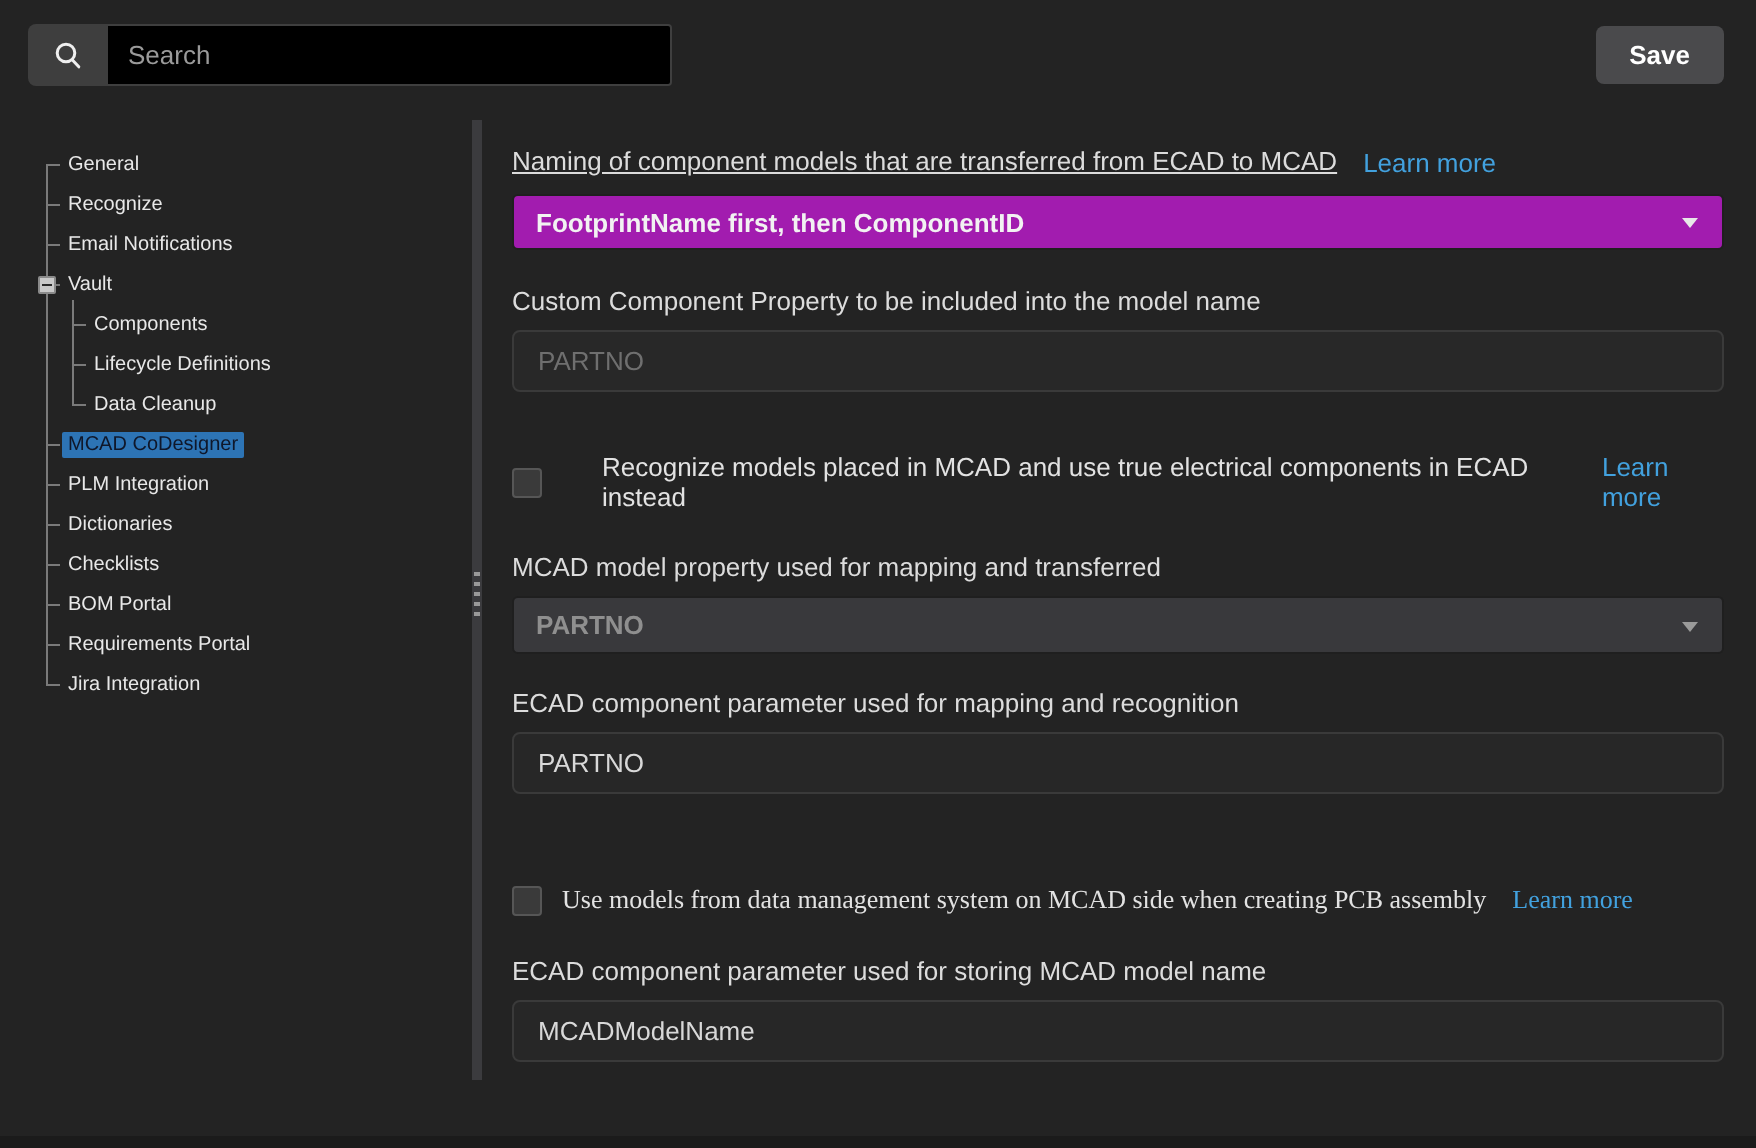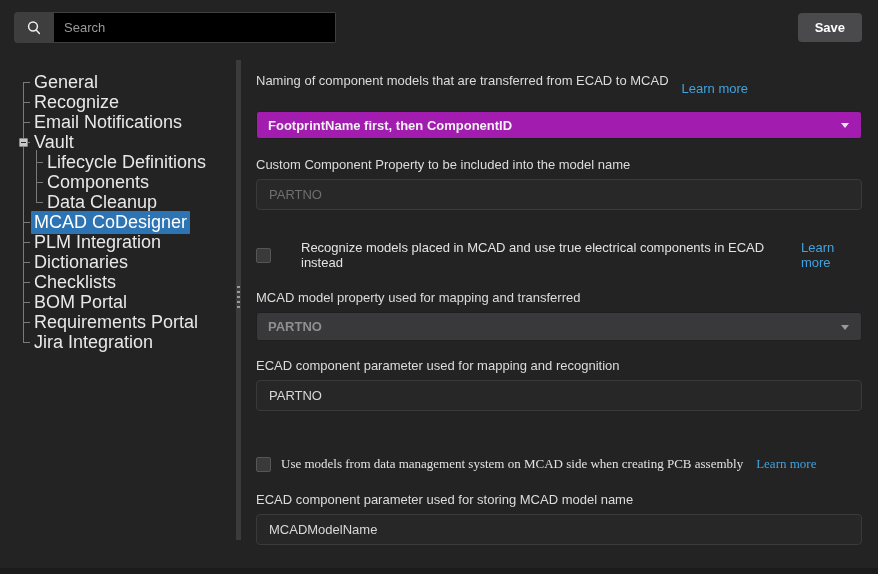--- a/index.html
+++ b/index.html
@@ -29,51 +29,51 @@
     background:#4a4a4c; color:#ffffff; font-weight:bold; font-size:13px;
     border:none; border-radius:4px; cursor:pointer; font-family:"Liberation Sans", sans-serif;
   }
 
   
   .sidebar { position:absolute; left:0; top:55px; width:236px; height:485px; }
   .tree { position:relative; margin-top:17px; }
   .vline { position:absolute; width:1px; background:#7a7a7a; }
   .vline-main { left:23px; top:10px; height:260px; }
   .vline-child { left:36px; top:78px; height:52px; }
-  .trow { position:relative; height:20px; display:flex; align-items:center; font-size:18px; color:#e8e8e8; cursor:pointer; white-space:nowrap;text-align:center; }
+  .trow { position:relative; height:20px; display:flex; align-items:center; font-size:10px; color:#e8e8e8; cursor:pointer; white-space:nowrap;text-align:center; }
   .trow.top { padding-left:31px; }
   .trow.child { padding-left:44px; }
   .trow.top::before {
     content:""; position:absolute; left:23px; top:50%; width:7px; height:1px; background:#7a7a7a;
   }
   .trow.child::before {
     content:""; position:absolute; left:36px; top:50%; width:7px; height:1px; background:#7a7a7a;
   }
   .tlabel { padding:1px 3px; border-radius:1px; }
-  .trow.selected .tlabel { background:#2d74b5; color:#ffffff; }
+  .trow.selected .tlabel { background:#2d74b5; color:#0f172a; }
   .expander {
     position:absolute; left:19px; top:50%; margin-top:-4.5px; width:9px; height:9px;
     background:#c9c9c9; border:1px solid #8a8a8a; border-radius:1px; z-index:2;
   }
   .expander::after {
     content:""; position:absolute; left:1px; top:3px; width:5px; height:1px; background:#2a2a2a;
   }
 
   
   .splitter { position:absolute; left:236px; top:60px; width:5px; height:480px; background:#3b3b3e; cursor:col-resize; }
   .splitter-dots {
     position:absolute; left:1px; top:226px; width:3px; height:22px;
     background:repeating-linear-gradient(to bottom, #9a9a9a 0 2px, transparent 2px 5px);
   }
 
   
   .content { position:absolute; left:256px; top:55px; width:606px; }
   .field-label { font-size:13px; color:#dcdcdc; margin-bottom:7px; }
   .label-row { display:flex; align-items:center; margin-bottom:7px; }
-  .label-row .field-label { margin-bottom:16px; }
+  .label-row .field-label { margin-bottom:2px;text-decoration:underline; }
   .learn-more { color:#42a1de; font-size:13px; margin-left:13px; cursor:pointer; text-decoration:none; }
 
   .dropdown {
     height:28px; background:#a21caf; border:1px solid #1f1f1f; border-radius:3px;
     display:flex; align-items:center; padding:0 11px; cursor:pointer; position:relative;
   }
   .dropdown .dd-value { font-size:13px; font-weight:bold; color:#f2f2f2; }
   .dropdown .caret {
     position:absolute; right:12px; top:50%; margin-top:-2px;
     width:0; height:0; border-left:4px solid transparent; border-right:4px solid transparent;
@@ -133,24 +133,24 @@
       <span class="tlabel">Recognize</span>
     </div>
     <div class="trow top">
       <span class="tlabel">Email Notifications</span>
     </div>
     <div class="trow top">
       <span class="expander"></span>
       <span class="tlabel">Vault</span>
     </div>
     <div class="trow child">
+      <span class="tlabel">Components</span>
+    </div>
+    <div class="trow child">
       <span class="tlabel">Lifecycle Definitions</span>
-    </div>
-    <div class="trow child">
-      <span class="tlabel">Components</span>
     </div>
     <div class="trow child">
       <span class="tlabel">Data Cleanup</span>
     </div>
     <div class="trow top selected">
       <span class="tlabel">MCAD CoDesigner</span>
     </div>
     <div class="trow top">
       <span class="tlabel">PLM Integration</span>
     </div>

